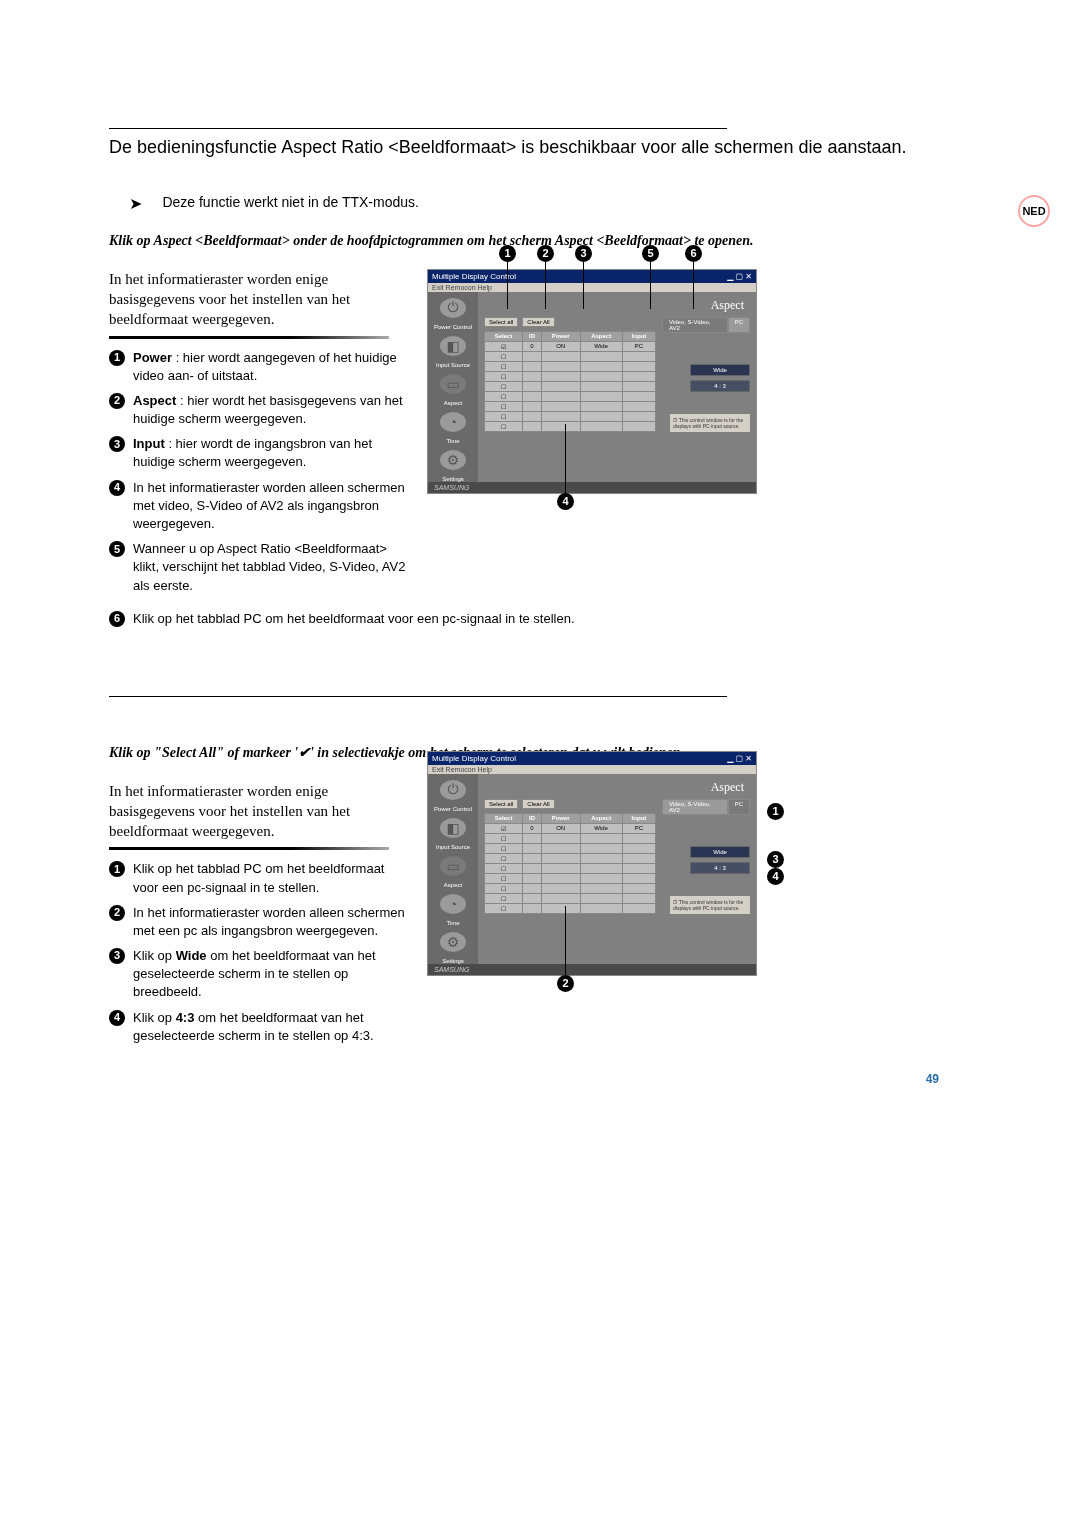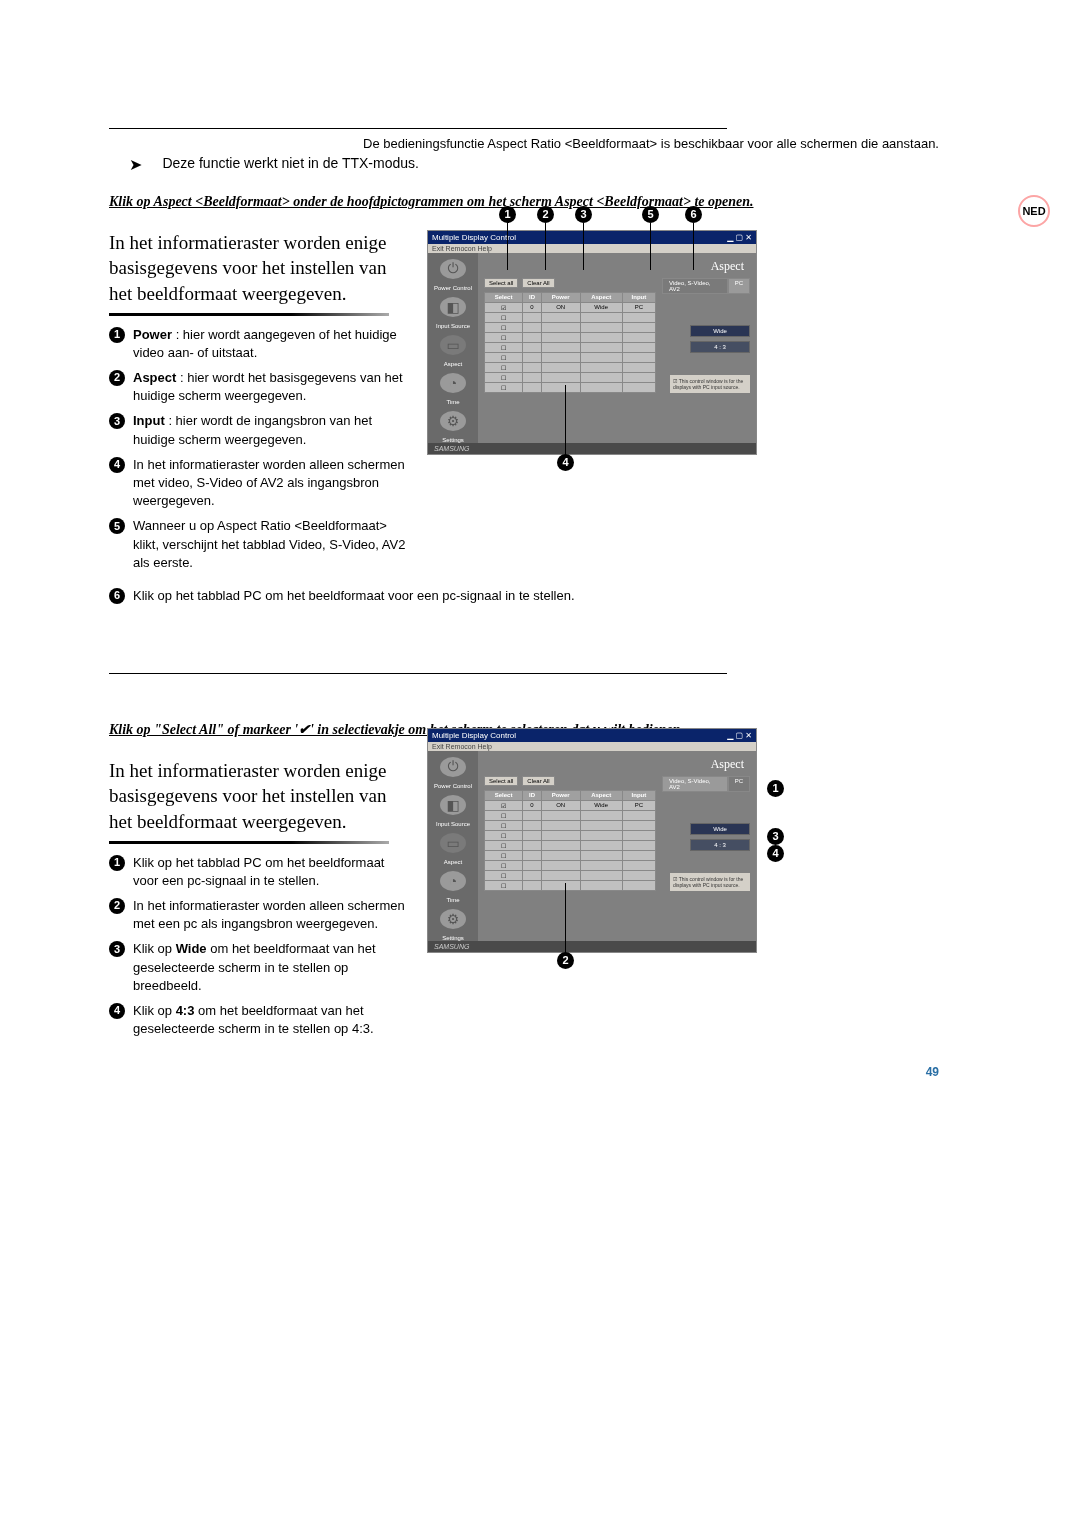--- a/index.html
+++ b/index.html
@@ -41,55 +41,53 @@
     border: 1px solid #000;
     border-bottom: none;
     width: 618px;
   }
   .title-underline {
     border-top: 1px solid #000;
     width: 618px;
     margin-bottom: 6px;
   }
   .intro-text {
-    font-size: 13px;
+    font-size: 18px;
     line-height: 1.4;
-    margin-bottom: 2px;
-    text-align: right;
+    margin-bottom: 34px;
   }
   .note-row {
     display: flex;
     align-items: flex-start;
     gap: 10px;
     margin-bottom: 18px;
   }
   .arrow-icon {
     font-size: 16px;
     padding-left: 20px;
     padding-right: 10px;
   }
   .bold-italic {
     font-weight: bold;
     font-style: italic;
     font-family: Georgia, 'Times New Roman', serif;
     font-size: 14px;
     line-height: 1.4;
     margin-bottom: 18px;
-    text-decoration: underline;
   }
   .two-col {
     display: flex;
     gap: 18px;
     align-items: flex-start;
   }
   .left-col { width: 300px; flex-shrink:0; }
   .right-col { flex: 1; position: relative; }
   .serif-para {
     font-family: Georgia, 'Times New Roman', serif;
-    font-size: 19px;
+    font-size: 15px;
     line-height: 1.35;
     margin-bottom: 4px;
   }
   .gradient-divider {
     height: 3px;
     width: 280px;
     background: linear-gradient(to right, #000 0%, #000 65%, #aaa 100%);
     margin: 6px 0 10px 0;
   }
   .num-list { list-style: none; }

